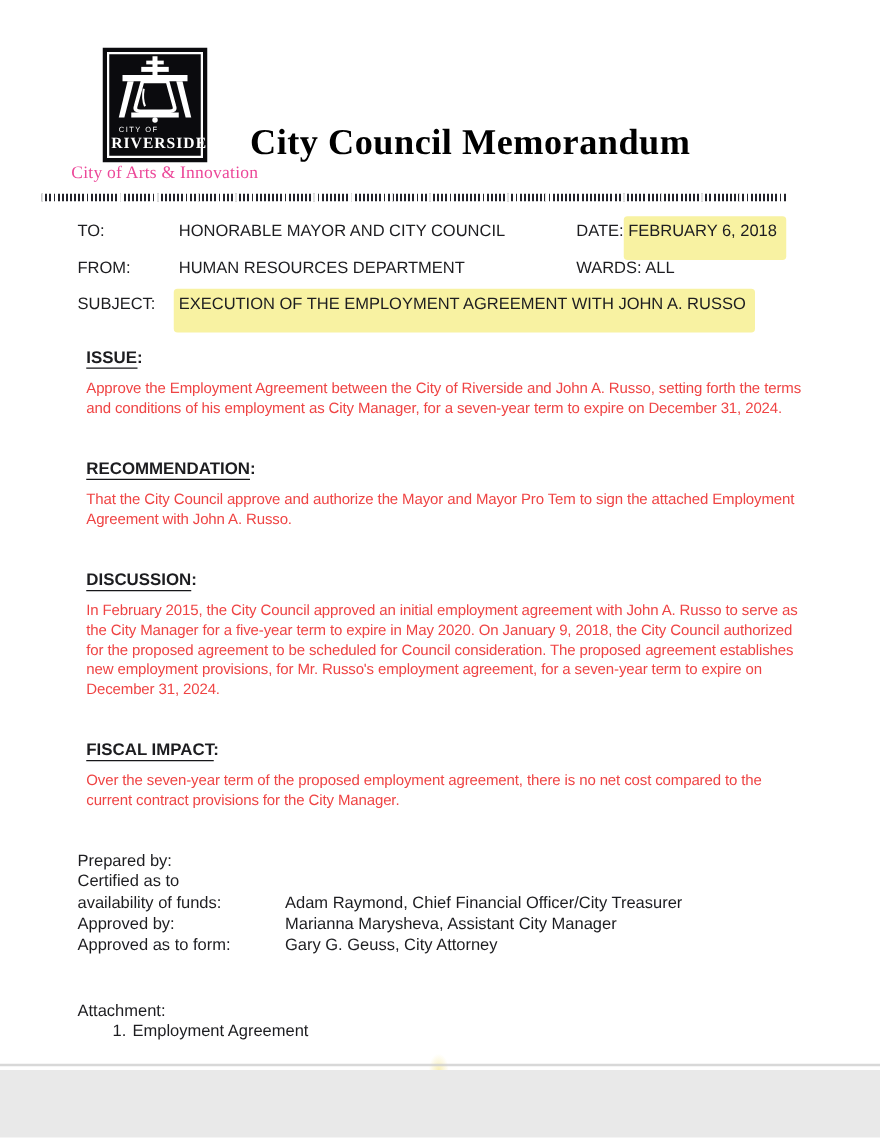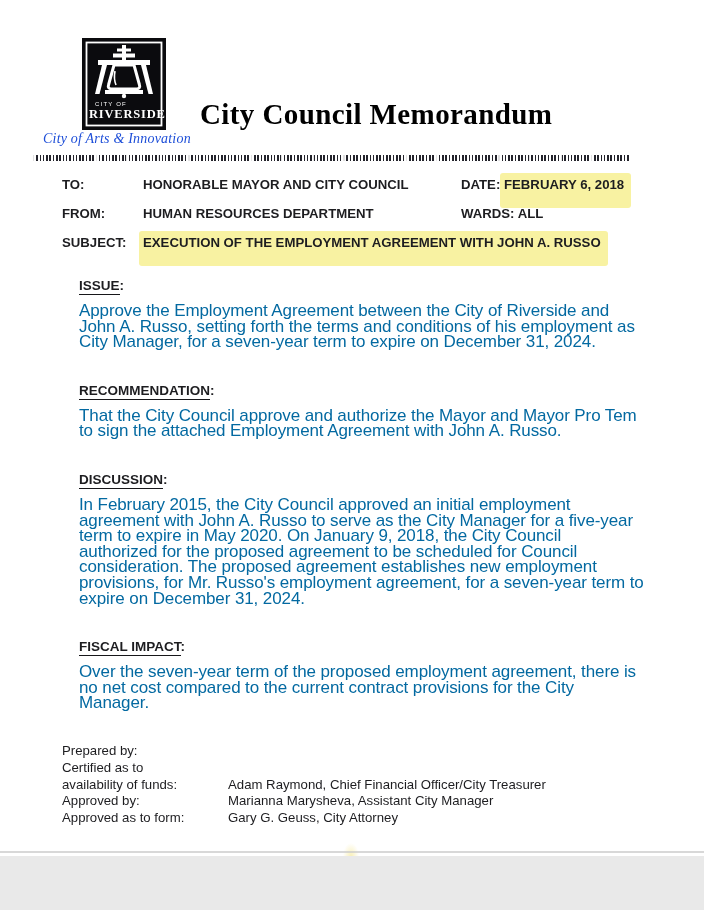--- a/index.html
+++ b/index.html
@@ -8,60 +8,60 @@
     width:704px;height:856px;
     margin:0 auto;
     background:#ffffff;
     font-family:"Liberation Sans",sans-serif;
     color:#1d1d20;
     overflow:hidden;
   }
   
   .logo{position:absolute;left:82px;top:38px;width:84px;height:92px;}
   .tagline{
-    position:absolute;left:43px;top:131px;
+    position:absolute;left:57px;top:131px;
     font-family:"Liberation Serif",serif;
-    font-style:italic;font-size:14px;color:#1d4ed8;
+    font-size:14px;color:#ec4899;
     letter-spacing:.2px;white-space:nowrap;
   }
   .doc-title{
     position:absolute;left:200px;top:98px;
     font-family:"Liberation Serif",serif;
     font-weight:700;font-size:29px;color:#000000;
     letter-spacing:.4px;white-space:nowrap;
   }
   .separator{
     position:absolute;left:33px;top:155px;width:596px;height:6px;
     background:
       repeating-linear-gradient(90deg, rgba(255,255,255,.85) 0 2px, rgba(255,255,255,0) 2px 31px),
       repeating-linear-gradient(90deg, #23232b 0 1.5px, rgba(255,255,255,0) 1.5px 3.3px);
   }
   
   .memo-fields{
     position:absolute;left:62px;top:176px;width:582px;
     display:flex;flex-direction:column;gap:12px;
-    font-weight:700;font-size:13.2px;line-height:17px;
+    font-weight:400;font-size:13.2px;line-height:17px;
   }
   .memo-row{display:grid;grid-template-columns:81px 318px auto;}
   .memo-row .spanned{grid-column:2 / 4;}
   .right-pair{white-space:nowrap;}
   .hl{
     background:#f8f2a2;
     padding:4px 7px 16px 4px;margin:-4px -7px -2px -4px;
     border-radius:3px;
     box-decoration-break:clone;
   }
   
   .content{position:absolute;left:62px;top:277px;width:582px;}
-  .section{margin:0 0 32px 17px;}
+  .section{margin:0 0 32px 7px;}
   .sec-head{font-weight:700;font-size:13.5px;line-height:17px;margin:0 0 9px 0;}
   .sec-head .u{border-bottom:1.6px solid #17171a;padding-bottom:1px;}
   .section p{
-    margin:0;font-size:17px;line-height:15.6px;
-    letter-spacing:-.1px;text-align:left;color:#0369a1;
+    margin:0;font-size:12px;line-height:15.6px;
+    letter-spacing:-.1px;text-align:left;color:#ef4444;
   }
   
   .signoff{margin-top:24px;font-size:13.2px;line-height:16.8px;}
   .sig-row{display:grid;grid-template-columns:166px 1fr;}
   
   .attachment{margin-top:36px;font-size:13.2px;line-height:16.8px;}
   .attach-item{padding-left:28px;}
   .attach-item .num{display:inline-block;min-width:16px;}
   
   .scan-bottom-edge{

